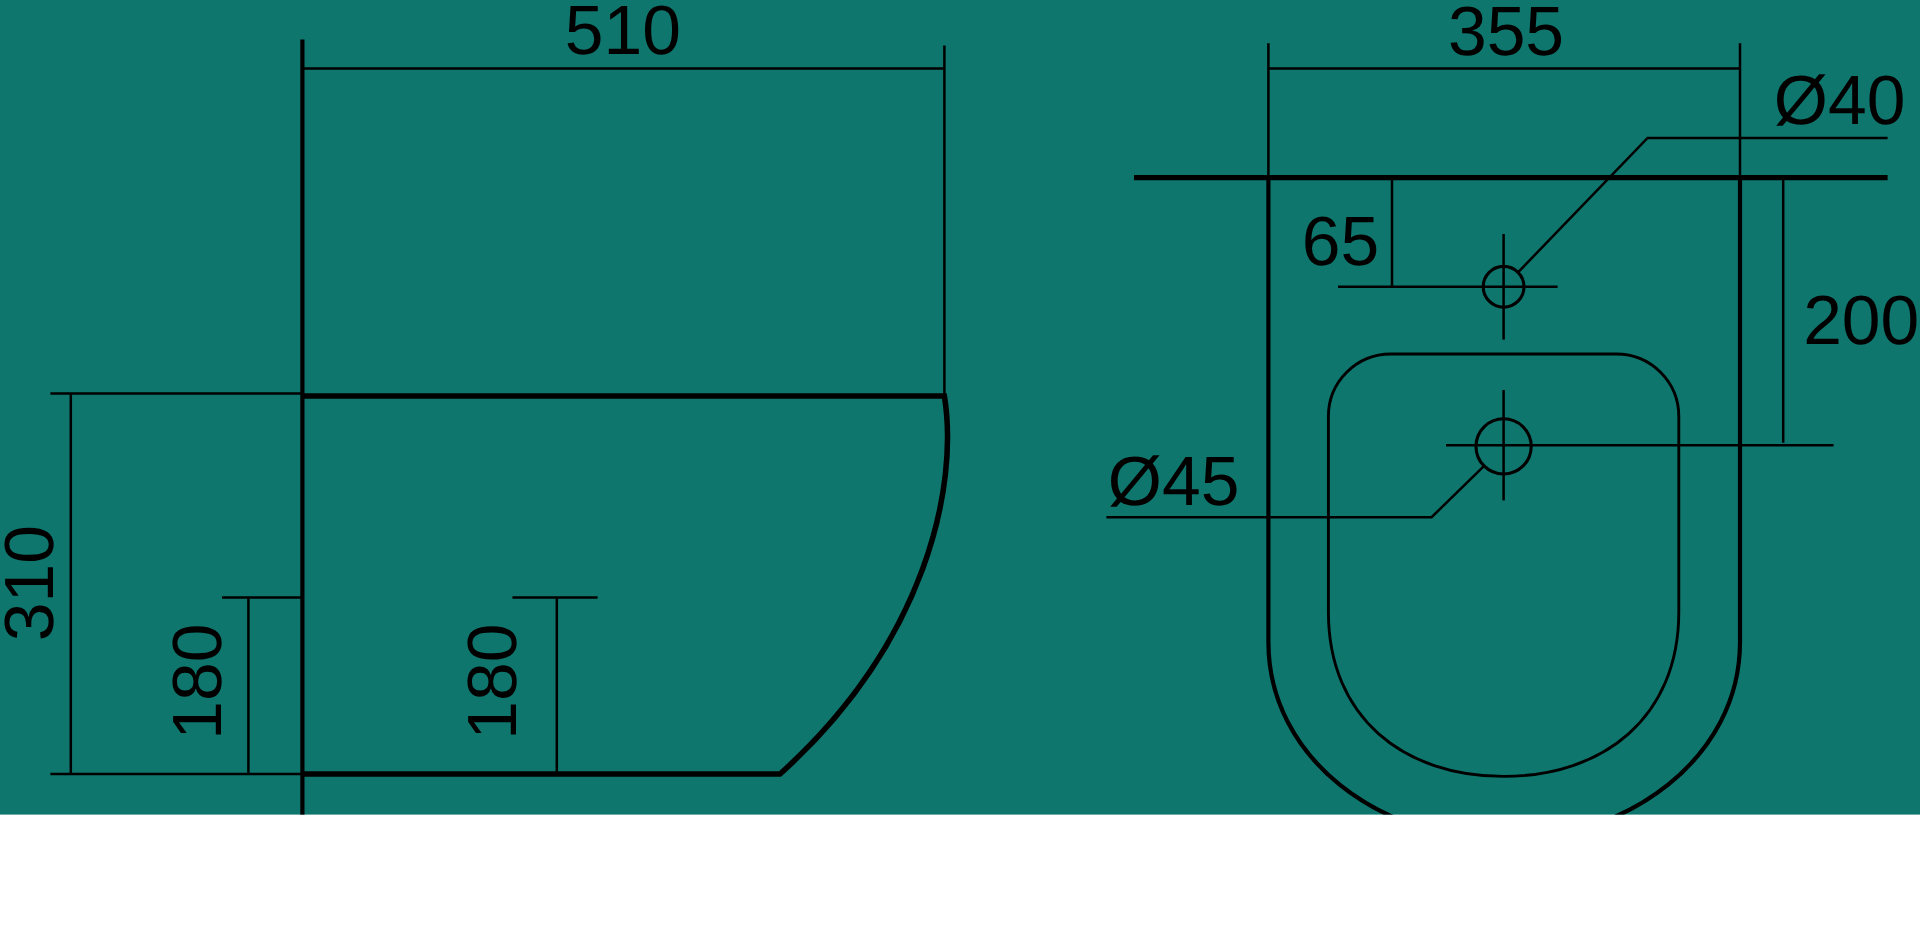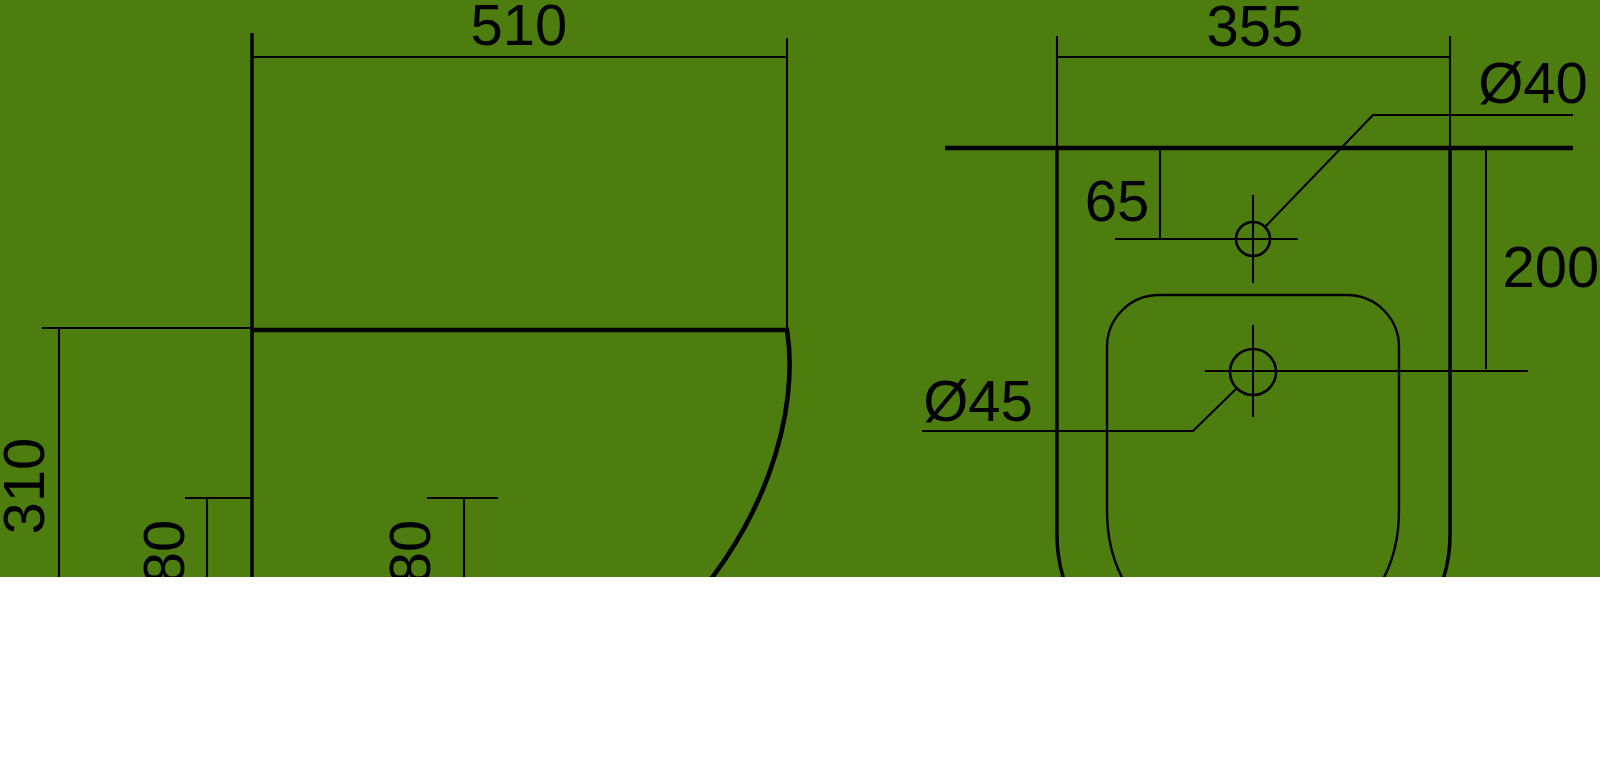--- a/index.html
+++ b/index.html
@@ -3,22 +3,22 @@
 <meta charset="utf-8">
 <style>
   html, body {
     margin: 0;
     padding: 0;
     background: #ffffff;
   }
   .stage {
     position: relative;
     width: 1600px;
-    height: 577px;
-    background: #4d7c0f;
+    height: 679px;
+    background: #0f766e;
     overflow: hidden;
   }
   svg {
     display: block;
   }
   .outline {
     fill: none;
     stroke: #000000;
     stroke-width: 4.6;
     stroke-linecap: butt;

